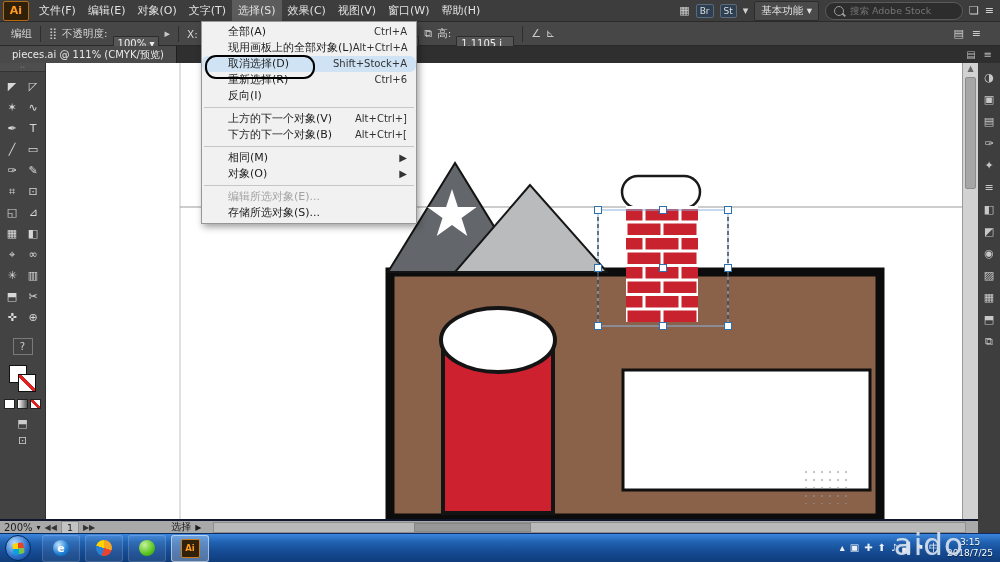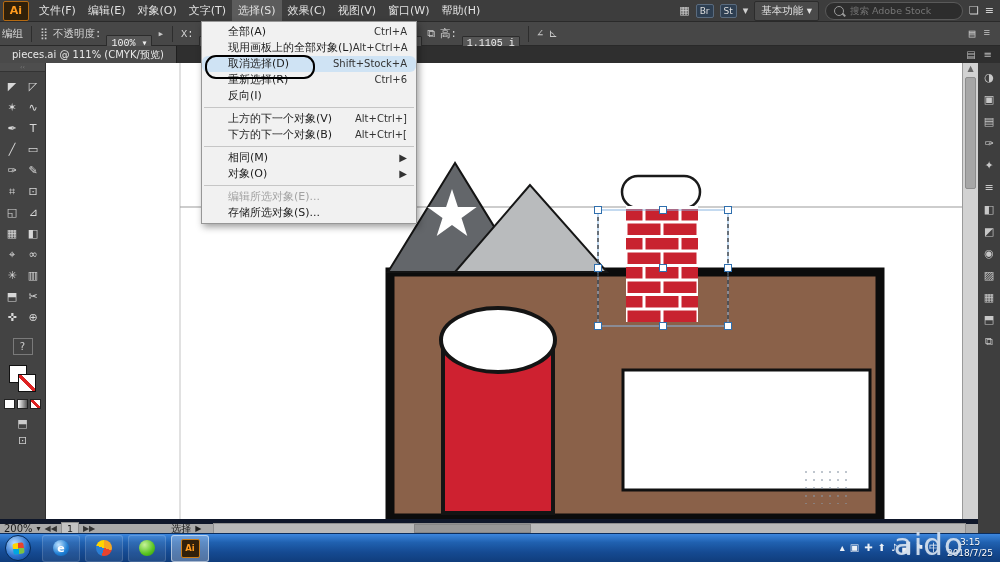--- a/index.html
+++ b/index.html
@@ -23,21 +23,21 @@
     border-radius:9px;height:16px;padding:0 8px;width:120px;}
   .search-pill input{background:transparent;border:0;outline:none;color:#a8a8a8;font-size:9.5px;width:100px;
     font-family:"DejaVu Sans",sans-serif;}
   .mag{width:8px;height:8px;border:1.4px solid #9a9a9a;border-radius:50%;position:relative;flex:none;}
   .mag::after{content:"";position:absolute;width:4px;height:1.5px;background:#9a9a9a;
     transform:rotate(45deg);right:-3px;bottom:-1px;}
 
   
   .controlbar{position:absolute;left:0;top:22px;width:1000px;height:24px;background:#474747;
     border-bottom:1px solid #292929;display:flex;align-items:center;font-size:10.5px;color:#d6d6d6;
-    box-sizing:border-box;padding:0 2px;gap:5px;font-family:Liberation Mono, monospace;}
+    box-sizing:border-box;padding:0 11px;gap:5px;}
   .cb-div{width:1px;height:16px;background:#2d2d2d;margin:0 3px;flex:none;}
   .cb-box{background:#565656;border:1px solid #2c2c2c;color:#efefef;font-size:10px;
     padding:1px 4px;min-width:48px;border-radius:1px;white-space:nowrap;margin-top:19px;}
   .cb-box.small{min-width:30px;}
   .cb-label{white-space:nowrap;}
   .cb-icon{color:#c9c9c9;font-size:11px;}
   .cb-right{margin-left:auto;display:flex;gap:8px;padding-right:8px;}
 
   
   .tabbar{position:absolute;left:0;top:46px;width:1000px;height:17px;background:#2f2f2f;
@@ -74,21 +74,21 @@
   .vscroll{position:absolute;left:962px;top:63px;width:16px;height:456px;background:#d2d2d2;
     border-left:1px solid #9a9a9a;box-sizing:border-box;}
   .vscroll .arrow{height:12px;color:#666;font-size:8px;text-align:center;line-height:12px;}
   .vthumb{margin:2px 2px;height:110px;background:#a6a6a6;border:1px solid #8c8c8c;border-radius:2px;}
   .rightstrip{position:absolute;left:978px;top:63px;width:22px;height:470px;background:#3e3e3e;
     display:flex;flex-direction:column;align-items:center;gap:9px;padding-top:8px;box-sizing:border-box;}
   .panel-icon{color:#c8c8c8;font-size:11px;line-height:13px;}
 
   
   .statusbar{position:absolute;left:0;top:519px;width:978px;height:14px;background:#a9a9a9;
-    border-top:5px solid #0f172a;box-sizing:border-box;display:flex;align-items:center;
+    border-top:2px solid #0f172a;box-sizing:border-box;display:flex;align-items:center;
     font-size:10px;color:#1b1b1b;gap:4px;padding:0 4px;}
   .sb-box{background:#c3c3c3;border:1px solid #8d8d8d;padding:0 5px;line-height:11px;font-size:9.5px;}
   .sb-nav{display:flex;align-items:center;gap:2px;font-size:8px;color:#333;}
   .sb-tool{margin-left:72px;font-size:10px;}
   .sb-track{flex:1;height:9px;background:#b9b9b9;border:1px solid #8f8f8f;margin:0 8px;position:relative;}
   .sb-thumb{position:absolute;left:200px;top:0;width:115px;height:7px;background:#979797;border:1px solid #868686;}
 
   
   .menu{position:absolute;left:201px;top:21px;width:216px;background:#f1f1f1;border:1px solid #979797;
     box-shadow:2px 3px 7px rgba(0,0,0,.38);z-index:50;padding:2px 0;box-sizing:border-box;}

